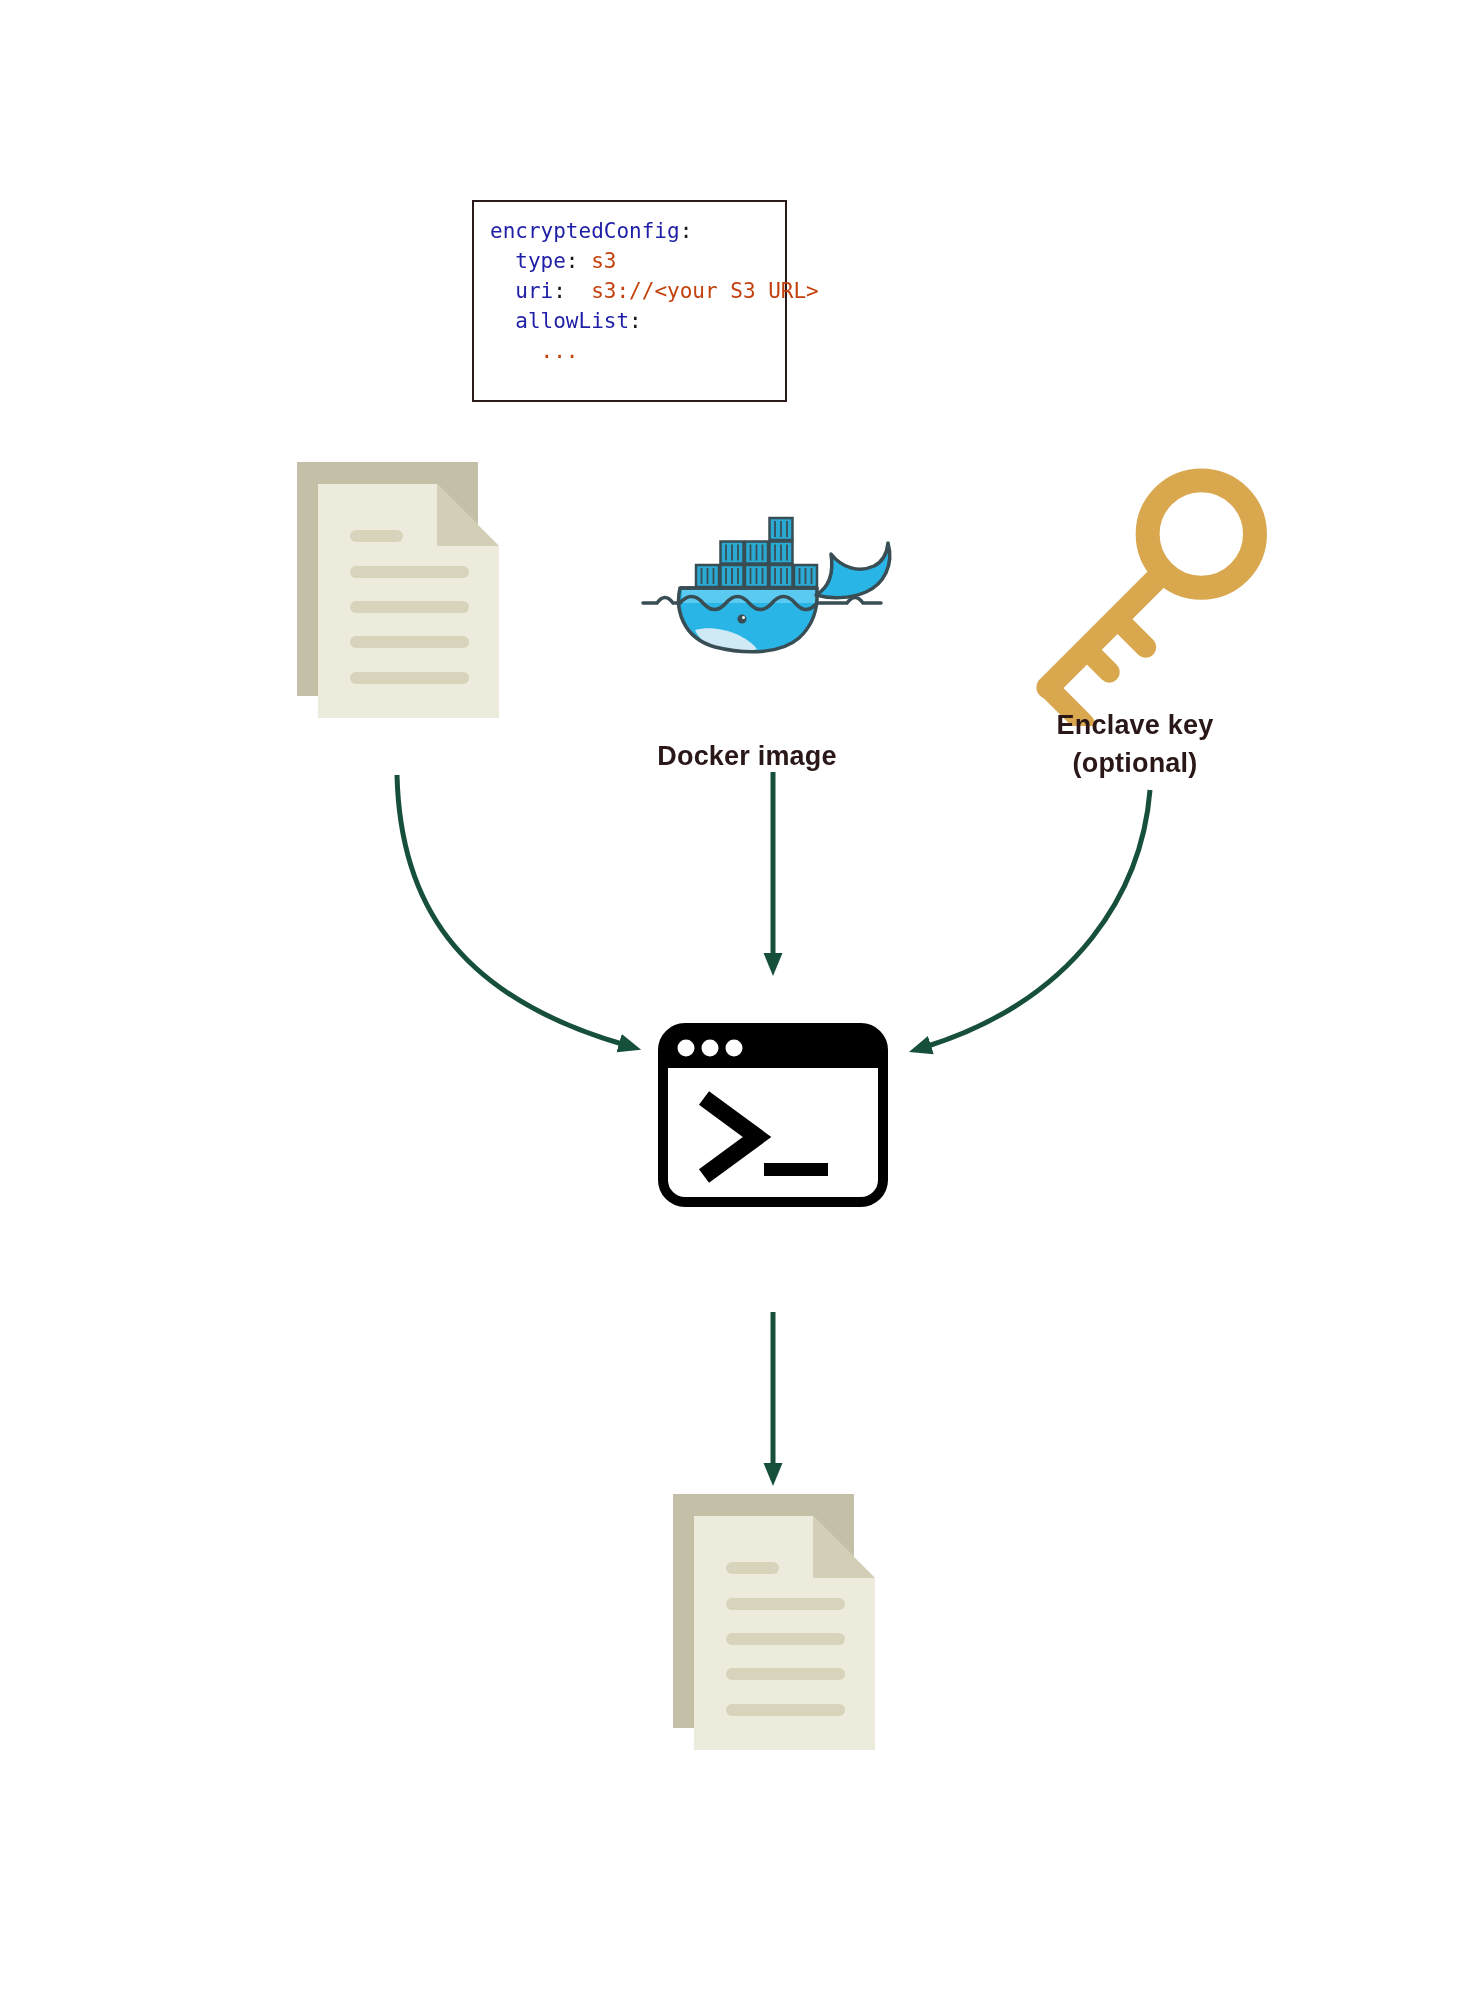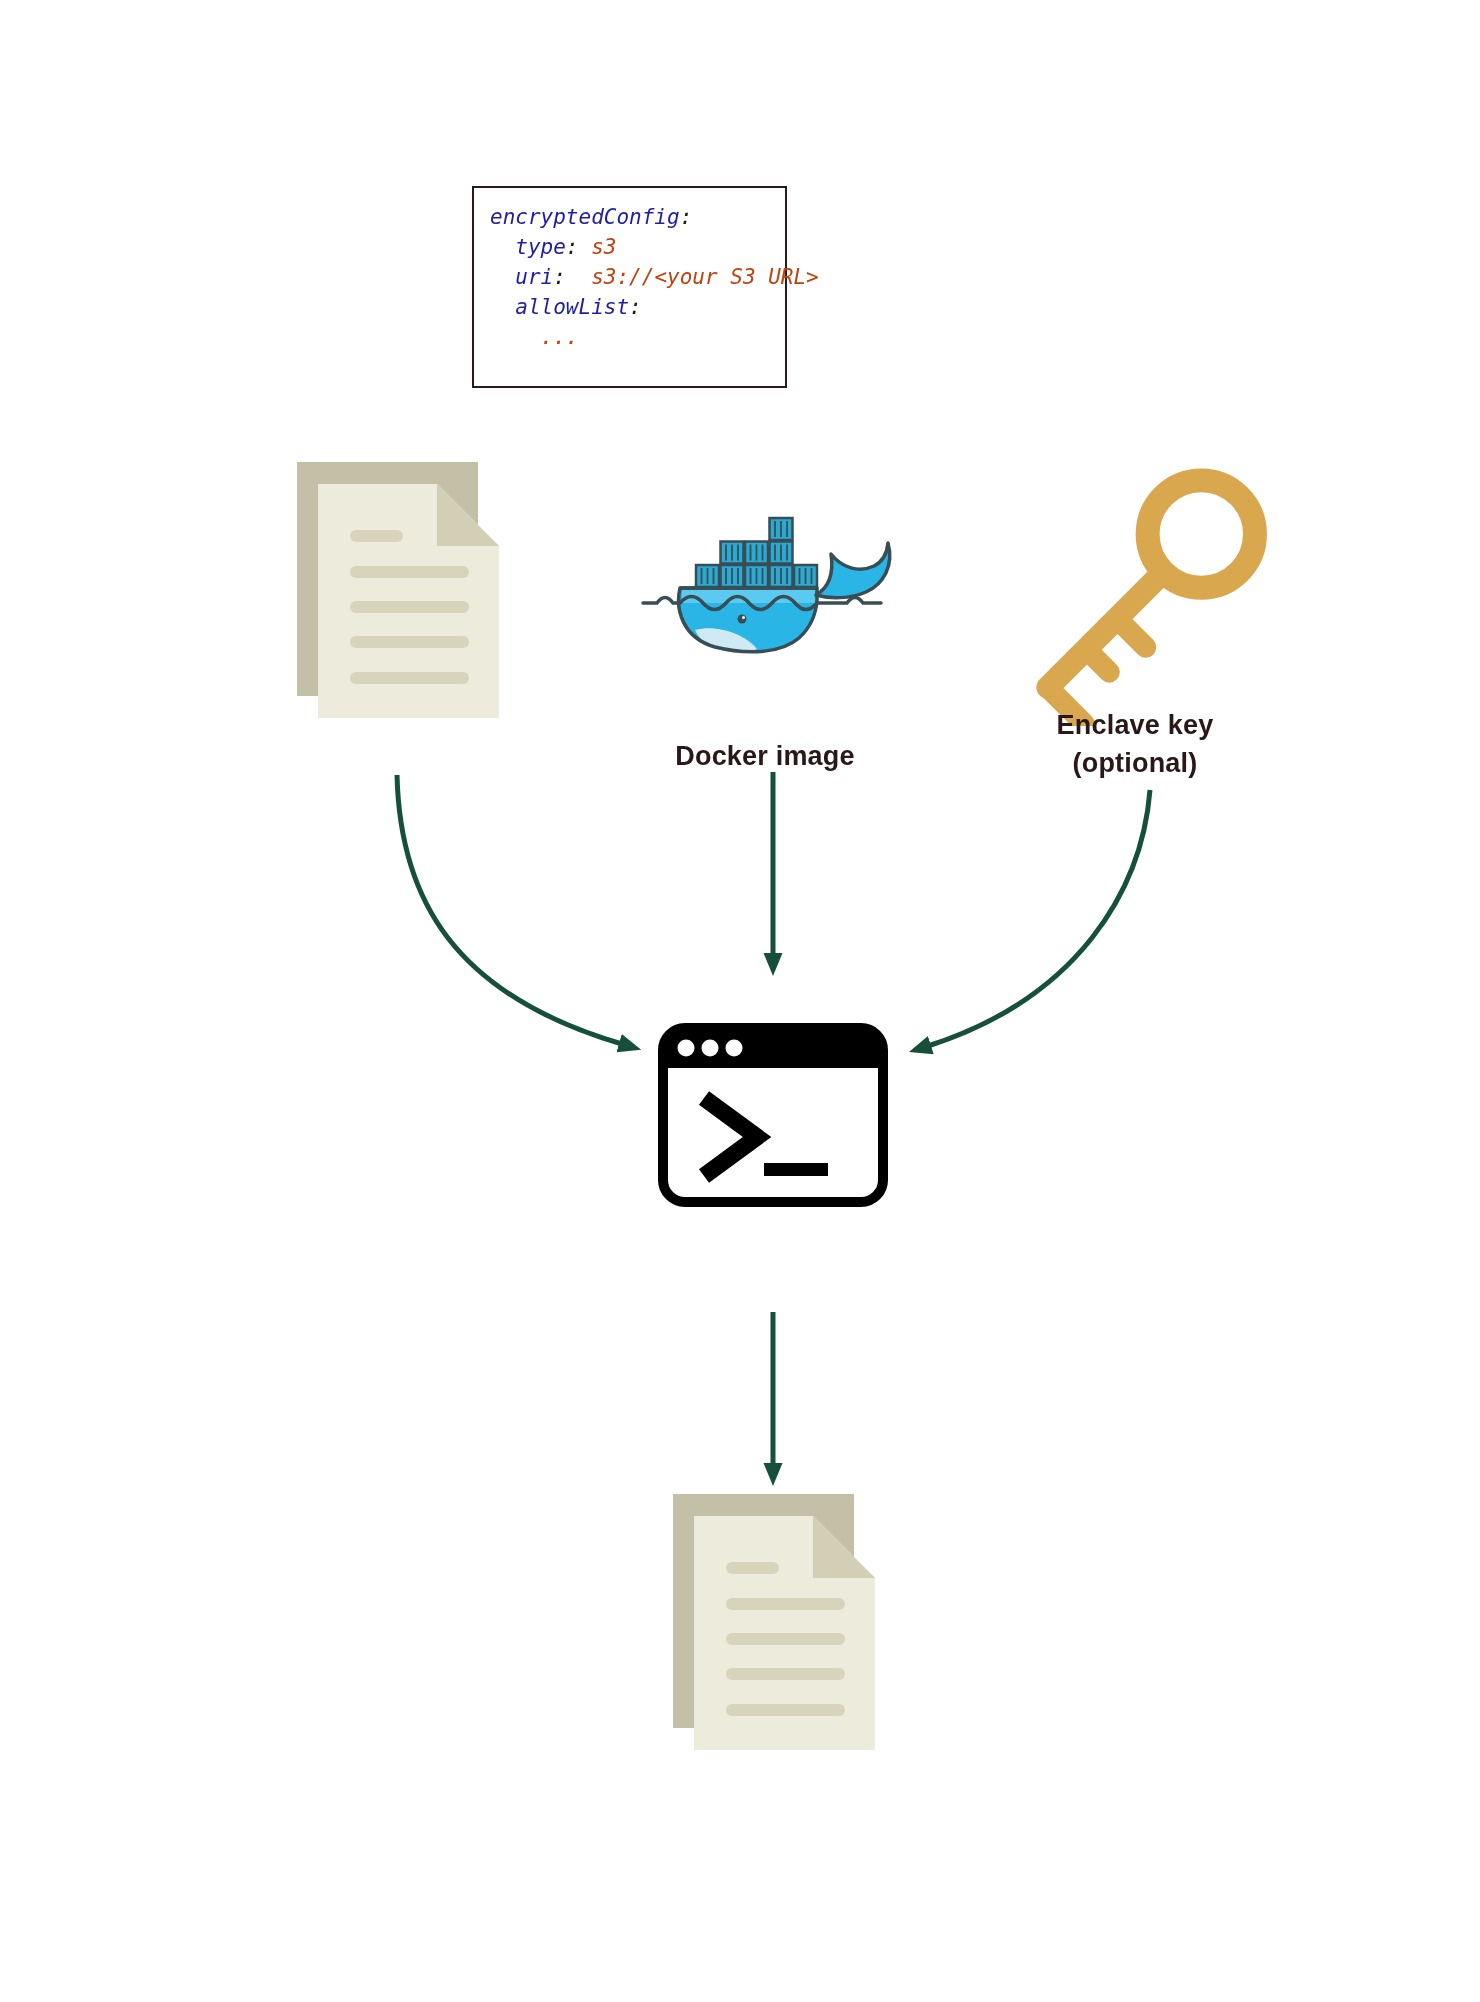--- a/index.html
+++ b/index.html
@@ -3,24 +3,23 @@
 <meta charset="utf-8">
 <style>
   html,body{margin:0;padding:0;background:#ffffff;}
   #canvas{
     position:relative;width:1480px;height:2002px;background:#ffffff;
     font-family:"Liberation Sans",sans-serif;overflow:hidden;
   }
   .abs{position:absolute;}
   
   #code-box{
-    left:472px;top:186px;width:315px;height:202px;
+    left:472px;top:200px;width:315px;height:202px;
     border:2px solid #2b1a1a;box-sizing:border-box;
     background:#ffffff;
-    font-style:italic;
   }
   #code-block{
     margin:0;padding:14px 0 0 16px;
     font-family:"DejaVu Sans Mono",monospace;
     font-size:21px;line-height:30px;white-space:pre;
   }
   #code-block .ck{color:#1e1ea6;}
   #code-block .cp{color:#1a1a1a;}
   #code-block .cv{color:#c2410c;}
   
@@ -99,21 +98,21 @@
         <path d="M183,115 C195,108 201,94 198,74 C209,88 226,93 241,86 C249,82 254,74 255,63 C261,85 251,104 233,112 C217,119 197,119 183,115 Z" fill="#29b5e5" stroke="#394d54" stroke-width="3.5" stroke-linejoin="round"></path>
 
         <path d="M10,123 h14 q8,-11 16,0 h7" fill="none" stroke="#394d54" stroke-width="3.5" stroke-linecap="round"></path>
         <path d="M47,123 q11.5,-13 23,0 q11.5,13 23,0 q11.5,-13 23,0 q11.5,13 23,0 q11.5,-13 23,0 q11,13 22,0" fill="none" stroke="#394d54" stroke-width="3.5"></path>
         <path d="M184,123 h30 q8,-11 16,0 h18" fill="none" stroke="#394d54" stroke-width="3.5" stroke-linecap="round"></path>
         <path d="M47,108 C42,130 50,158 82,167 C118,176 150,172 166,158 C177,148 183,134 184,120 L184,108 Z" fill="none" stroke="#394d54" stroke-width="3.5" stroke-linejoin="round"></path>
         <line x1="47" y1="108" x2="184" y2="108" stroke="#394d54" stroke-width="3.5"></line>
       </g>
     </svg>
   </div>
-  <div class="abs node-label" style="left:565px;top:737px;width:400px">Docker image</div>
+  <div class="abs node-label" style="left:547px;top:737px;width:400px">Docker image</div>
 
   <div class="abs" style="left:1000px;top:438px">
     <svg width="278" height="288" viewBox="0 0 290 300">
       <g stroke="#d9a84e" fill="none" stroke-linecap="round">
         <circle cx="210" cy="100" r="56" stroke-width="25"></circle>
         <line x1="170" y1="140" x2="50" y2="260" stroke-width="24"></line>
         <line x1="122" y1="188" x2="152" y2="218" stroke-width="22"></line>
         <line x1="90" y1="220" x2="114" y2="244" stroke-width="22"></line>
         <line x1="50" y1="260" x2="88" y2="298" stroke-width="22"></line>
       </g>

